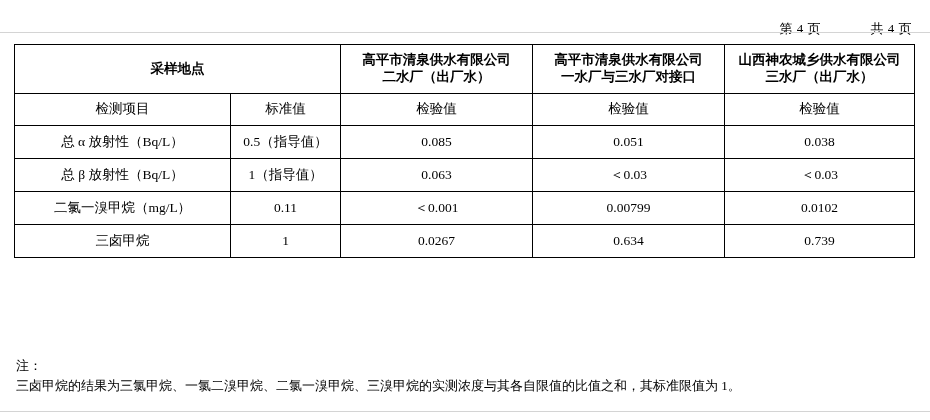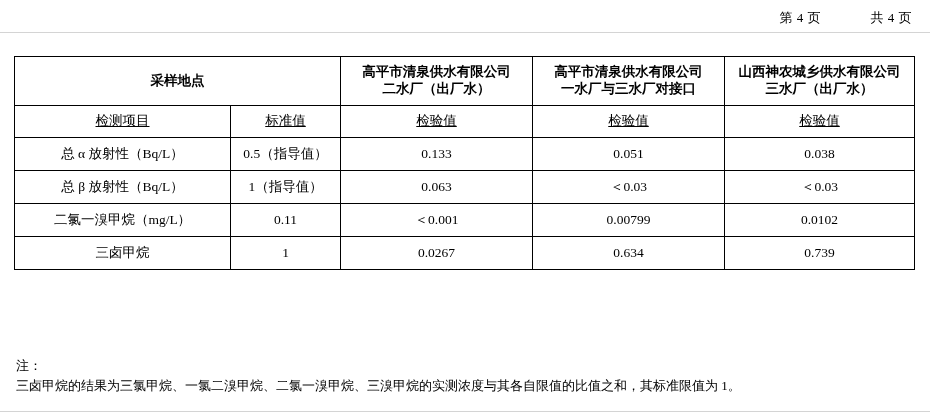--- a/index.html
+++ b/index.html
@@ -16,21 +16,21 @@
     overflow: hidden;
   }
   .page {
     position: relative;
     width: 930px;
     height: 420px;
     box-sizing: border-box;
   }
   .page-header {
     position: absolute;
-    top: 9px;
+    top: 20px;
     right: 18px;
     font-size: 13px;
     letter-spacing: 0.5px;
     white-space: nowrap;
   }
   .page-header .hdr-cell {
     display: inline-block;
   }
   .page-header .hdr-gap {
     display: inline-block;
@@ -41,21 +41,21 @@
     left: 0;
     right: 0;
     height: 0;
     border-top: 1px solid #d4d4d4;
   }
   .rule.top { top: 32px; }
   .rule.bottom { bottom: 8px; }
   .table-wrap {
     position: absolute;
     left: 14px;
-    top: 56px;
+    top: 44px;
     width: 900px;
   }
   table.data {
     border-collapse: collapse;
     width: 900px;
     table-layout: fixed;
   }
   table.data td {
     border: 1px solid #000000;
     text-align: center;
@@ -76,21 +76,20 @@
     line-height: 1.3;
   }
   td.row-label {
     font-size: 13.5px;
   }
   tr.body-row td {
     height: 26px;
   }
   tr.subhead td {
     height: 25px;
-    text-decoration: underline;
   }
   .notes {
     position: absolute;
     left: 16px;
     top: 356px;
     width: 896px;
     font-size: 13px;
     line-height: 1.55;
   }
   .notes .note-line {
@@ -141,21 +140,21 @@
           <td>检测项目</td>
           <td>标准值</td>
           <td>检验值</td>
           <td>检验值</td>
           <td>检验值</td>
         </tr>
 
         <tr class="body-row">
           <td class="row-label">总 α 放射性（Bq/L）</td>
           <td>0.5（指导值）</td>
-          <td>0.133</td>
+          <td>0.085</td>
           <td>0.051</td>
           <td>0.038</td>
         </tr>
 
         <tr class="body-row">
           <td class="row-label">总 β 放射性（Bq/L）</td>
           <td>1（指导值）</td>
           <td>0.063</td>
           <td>＜0.03</td>
           <td>＜0.03</td>

